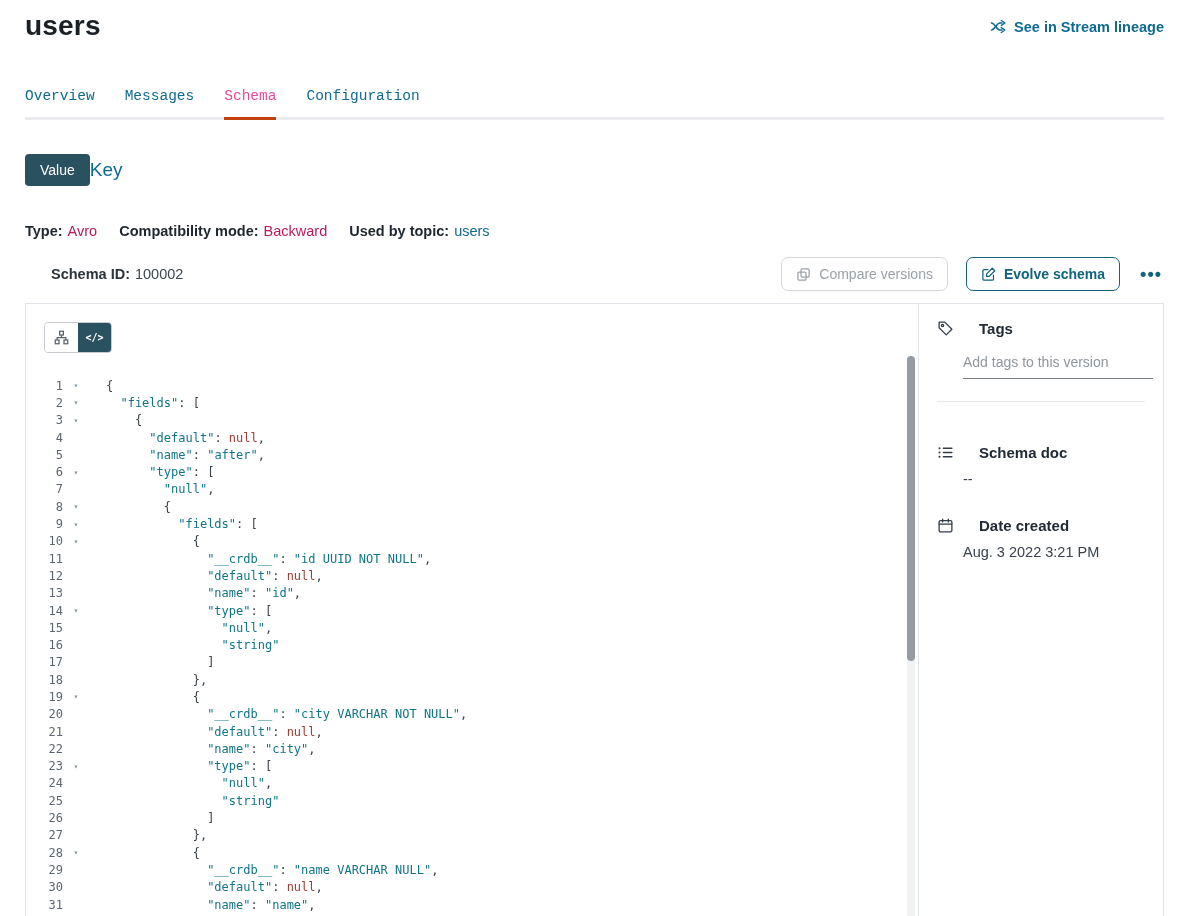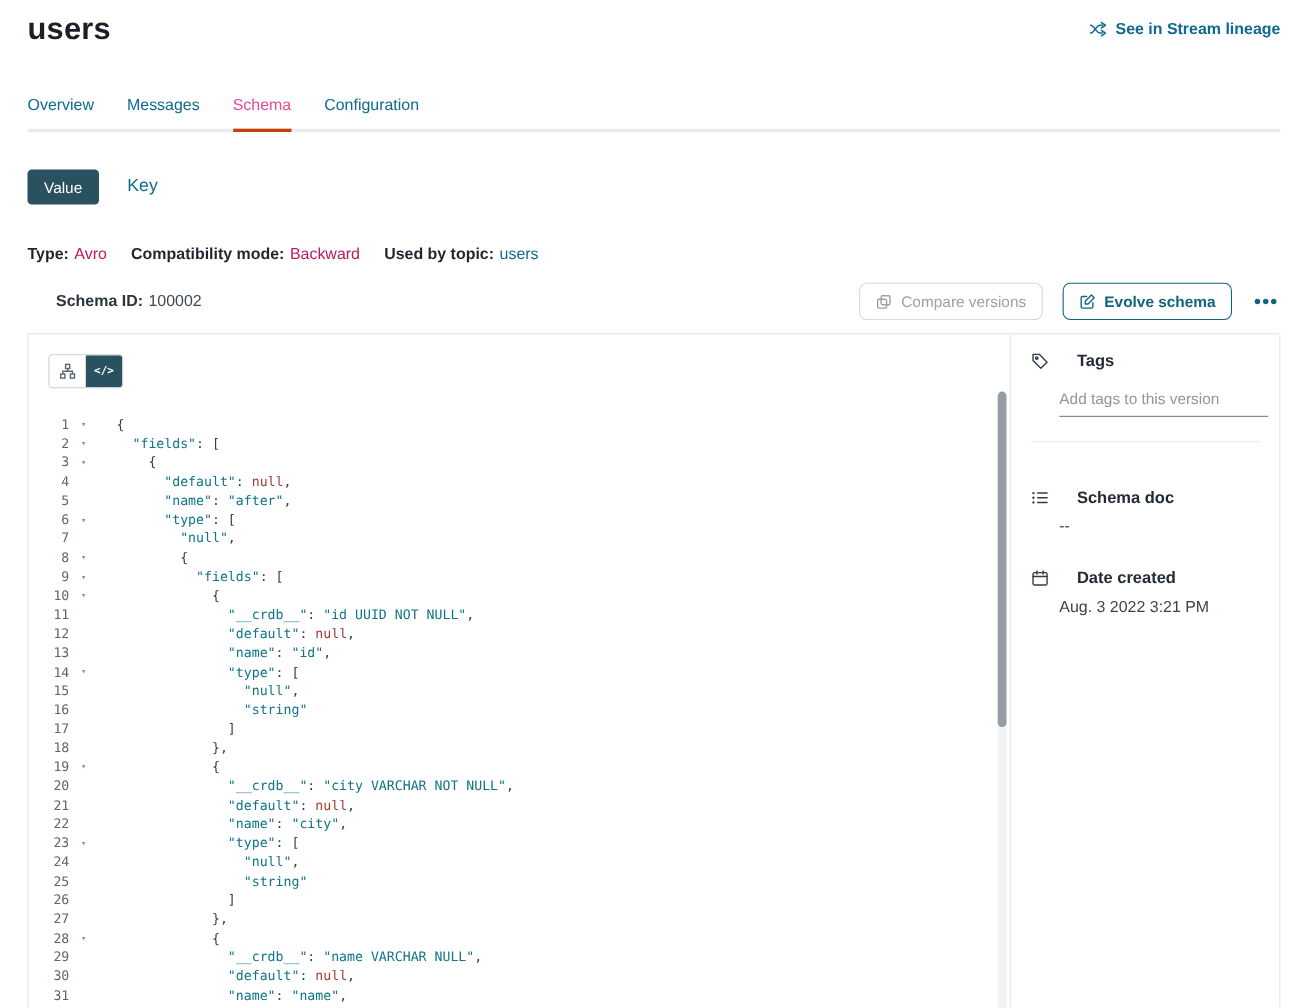--- a/index.html
+++ b/index.html
@@ -7,29 +7,29 @@
     font-family:"Liberation Sans",sans-serif; color:#2b333c; }
   .page { padding:0 25px; }
 
   
   .top { display:flex; justify-content:space-between; align-items:flex-start; padding-top:10px; }
   .title { font-size:28px; font-weight:700; color:#1b2026; letter-spacing:.2px; }
   .lineage { display:flex; align-items:center; gap:7px; color:#0e6a90; font-size:14.5px;
     font-weight:600; margin-top:8px; cursor:pointer; background:none; border:none; }
 
   
-  .tabbar { display:flex; gap:30px; margin-top:46px; border-bottom:3px solid #e9ebee; }
+  .tabbar { display:flex; gap:30px; margin-top:46px; border-bottom:3px solid #e9ebee;font-family:Liberation Mono, monospace; }
   .tab { font-size:14.5px; color:#0e6a90; padding-bottom:13px; cursor:pointer; }
   .tab.active { color:#ec4899; font-weight:500; border-bottom:3px solid #c2410c; margin-bottom:-3px; }
 
   
   .togglerow { margin-top:34px; display:flex; align-items:center; }
   .btn-value { background:#2a5160; color:#fff; font-size:14px; padding:8px 15px;
     border-radius:4px; border:none; cursor:pointer; }
-  .btn-key { color:#0e6a90; font-size:16px; margin-left:26px; background:none; border:none; cursor:pointer; }
+  .btn-key { color:#0e6a90; font-size:19px; background:none; border:none; cursor:pointer; }
 
   
   .metarow { margin-top:37px; font-size:14.5px; display:flex; align-items:center; }
   .metarow .grp { margin-right:22px; }
   .metarow b { color:#1f2630; font-weight:700; }
   .metarow .val { color:#be185d; margin-left:5px; }
   .metarow .link { color:#0e6a90; margin-left:5px; cursor:pointer; }
 
   
   .versionrow { margin-top:18px; display:flex; align-items:center; }

